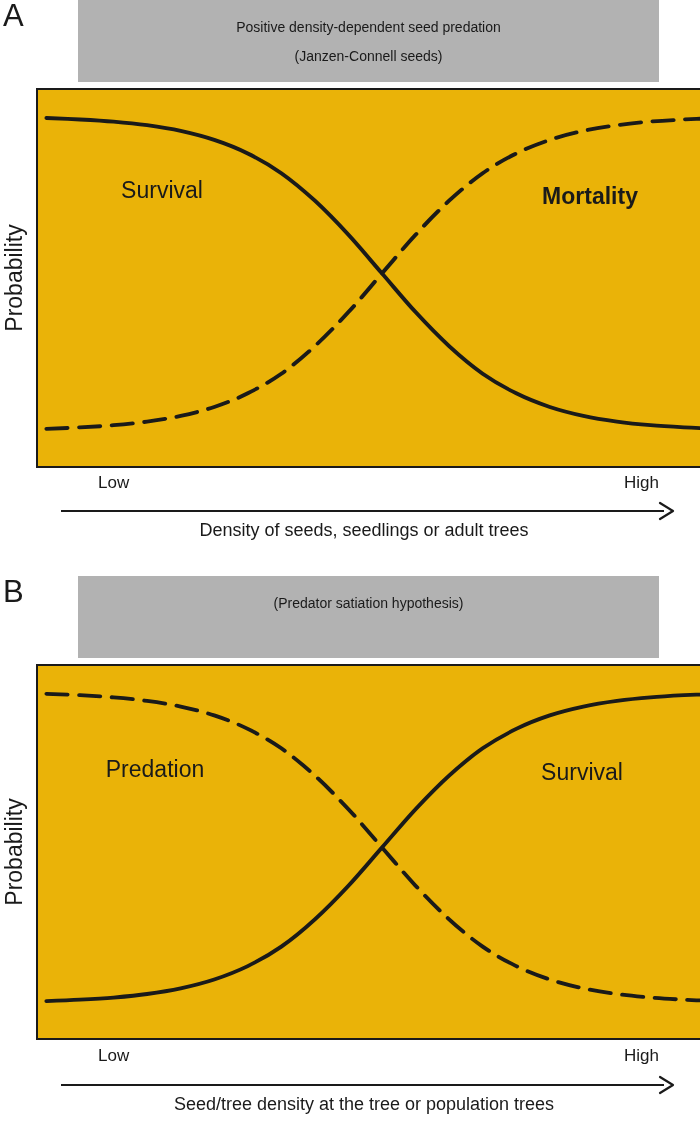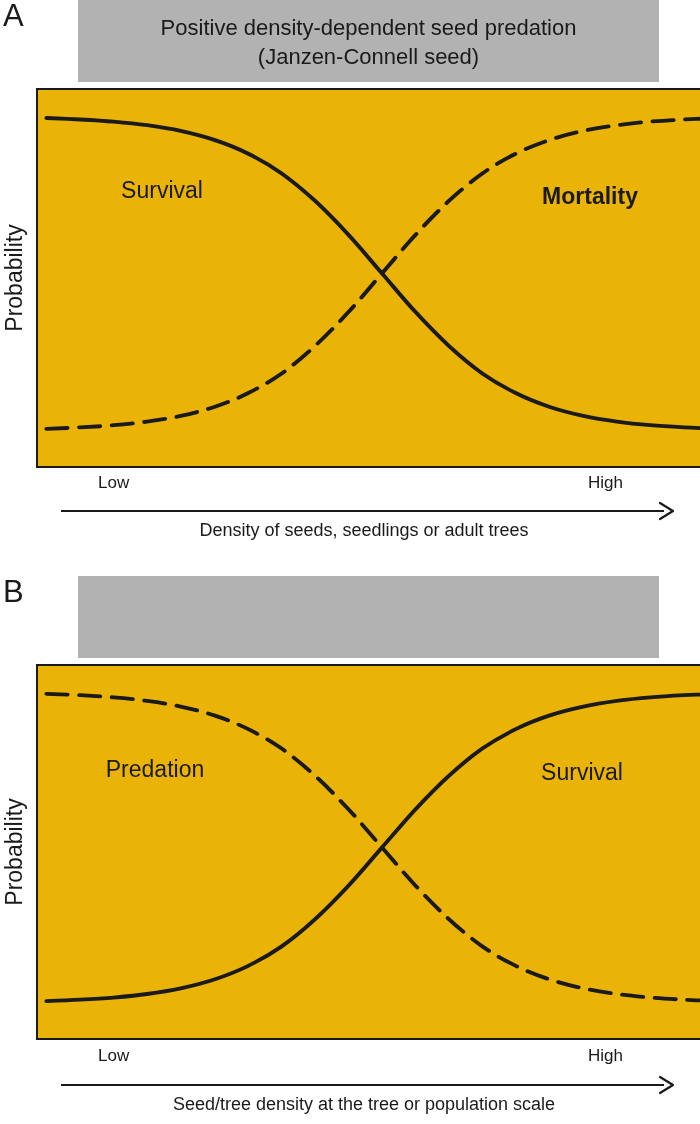--- a/index.html
+++ b/index.html
@@ -37,21 +37,21 @@
     left: 78px;
     top: 0;
     width: 581px;
     height: 82px;
     background: #b2b2b2;
     text-align: center;
     box-sizing: border-box;
     padding-top: 13px;
   }
   .header-title, .header-subtitle {
-    font-size: 22px;
+    font-size: 14px;
     line-height: 29px;
     color: #1a1a1a;
   }
   .plot {
     position: absolute;
     left: 36px;
     top: 88px;
     width: 692px;
     border: 2.5px solid #1a1a1a;
     box-sizing: border-box;
@@ -88,21 +88,21 @@
   .ylabel-a { top: 278px; }
   .ylabel-b { top: 276px; }
 
   .tick {
     position: absolute;
     font-size: 17px;
     line-height: 1.2;
     color: #1a1a1a;
   }
   .tick-low  { left: 98px; }
-  .tick-high { left: 588px; }
+  .tick-high { left: 624px; }
   .ticks-a { top: 473px; }
   .ticks-b { top: 470px; }
 
   .axis-arrow {
     position: absolute;
     left: 60px;
     width: 616px;
     height: 22px;
   }
   .arrow-a { top: 500px; }
@@ -123,21 +123,21 @@
 </head>
 <body>
 
 <div class="figure">
 
   <div class="panel panel-a">
     <div class="panel-letter">A</div>
 
     <div class="header">
       <div class="header-title">Positive density-dependent seed predation</div>
-      <div class="header-subtitle">(Janzen-Connell seed)</div>
+      <div class="header-subtitle">(Janzen-Connell seeds)</div>
     </div>
 
     <div class="plot plot-a">
       <svg class="curves" viewBox="0 0 652 376" preserveAspectRatio="none">
           <path d="M8.0 28.0 C13.3 28.3 29.2 28.9 39.8 29.5 C50.4 30.1 61.0 30.7 71.6 31.6 C82.2 32.6 92.8 33.7 103.4 35.2 C114.0 36.8 124.6 38.5 135.2 40.9 C145.8 43.4 156.4 46.1 167.0 49.9 C177.6 53.6 188.2 57.9 198.8 63.5 C209.4 69.0 220.0 75.3 230.6 83.2 C241.2 91.1 251.8 100.5 262.4 110.7 C273.0 121.0 283.6 132.6 294.2 144.8 C304.8 156.9 315.4 170.5 326.0 183.4 C336.6 196.3 347.2 210.0 357.8 222.1 C368.4 234.2 379.0 245.8 389.6 256.1 C400.2 266.4 410.8 275.8 421.4 283.7 C432.0 291.5 442.6 297.8 453.2 303.3 C463.8 308.9 474.4 313.2 485.0 317.0 C495.6 320.7 506.2 323.5 516.8 325.9 C527.4 328.4 538.0 330.1 548.6 331.6 C559.2 333.2 569.8 334.3 580.4 335.2 C591.0 336.2 601.6 336.8 612.2 337.4 C622.8 338.0 638.7 338.6 644.0 338.8" fill="none" stroke="#1a1a1a" stroke-width="3.8" stroke-linecap="round"></path>
           <path d="M8.0 338.8 C13.3 338.6 29.2 338.0 39.8 337.4 C50.4 336.8 61.0 336.2 71.6 335.2 C82.2 334.3 92.8 333.2 103.4 331.6 C114.0 330.1 124.6 328.4 135.2 325.9 C145.8 323.5 156.4 320.7 167.0 317.0 C177.6 313.2 188.2 308.9 198.8 303.3 C209.4 297.8 220.0 291.5 230.6 283.7 C241.2 275.8 251.8 266.4 262.4 256.1 C273.0 245.8 283.6 234.2 294.2 222.1 C304.8 210.0 315.4 196.3 326.0 183.4 C336.6 170.5 347.2 156.9 357.8 144.8 C368.4 132.6 379.0 121.0 389.6 110.7 C400.2 100.5 410.8 91.1 421.4 83.2 C432.0 75.3 442.6 69.0 453.2 63.5 C463.8 57.9 474.4 53.6 485.0 49.9 C495.6 46.1 506.2 43.4 516.8 40.9 C527.4 38.5 538.0 36.8 548.6 35.2 C559.2 33.7 569.8 32.6 580.4 31.6 C591.0 30.7 601.6 30.1 612.2 29.5 C622.8 28.9 638.7 28.3 644.0 28.0" fill="none" stroke="#1a1a1a" stroke-width="3.8" stroke-linecap="round" stroke-dasharray="20 11"></path>
         </svg>
       <div class="curve-label cl-a-left">Survival</div>
       <div class="curve-label cl-a-right">Mortality</div>
     </div>
@@ -152,20 +152,21 @@
       <path d="M600 3 L613 11 L600 19" fill="none" stroke="#1a1a1a" stroke-width="2.2" stroke-linecap="round" stroke-linejoin="round"></path>
     </svg>
 
     <div class="xlabel xlabel-a">Density of seeds, seedlings or adult trees</div>
   </div>
 
   <div class="panel panel-b">
     <div class="panel-letter">B</div>
 
     <div class="header">
+      <div class="header-subtitle">(Predator satiation hypothesis)</div>
     </div>
 
     <div class="plot plot-b">
       <svg class="curves" viewBox="0 0 652 372" preserveAspectRatio="none">
           <path d="M8.0 27.8 C13.3 28.1 29.2 28.7 39.8 29.2 C50.4 29.8 61.0 30.4 71.6 31.4 C82.2 32.3 92.8 33.4 103.4 34.9 C114.0 36.4 124.6 38.1 135.2 40.6 C145.8 43.0 156.4 45.7 167.0 49.4 C177.6 53.1 188.2 57.4 198.8 62.9 C209.4 68.4 220.0 74.6 230.6 82.3 C241.2 90.1 251.8 99.5 262.4 109.6 C273.0 119.7 283.6 131.3 294.2 143.2 C304.8 155.2 315.4 168.7 326.0 181.5 C336.6 194.2 347.2 207.7 357.8 219.7 C368.4 231.7 379.0 243.2 389.6 253.3 C400.2 263.5 410.8 272.8 421.4 280.6 C432.0 288.4 442.6 294.6 453.2 300.1 C463.8 305.5 474.4 309.8 485.0 313.5 C495.6 317.2 506.2 319.9 516.8 322.4 C527.4 324.8 538.0 326.5 548.6 328.0 C559.2 329.6 569.8 330.6 580.4 331.6 C591.0 332.5 601.6 333.1 612.2 333.7 C622.8 334.3 638.7 334.9 644.0 335.1" fill="none" stroke="#1a1a1a" stroke-width="3.8" stroke-linecap="round" stroke-dasharray="20 11"></path>
           <path d="M8.0 335.1 C13.3 334.9 29.2 334.3 39.8 333.7 C50.4 333.1 61.0 332.5 71.6 331.6 C82.2 330.6 92.8 329.6 103.4 328.0 C114.0 326.5 124.6 324.8 135.2 322.4 C145.8 319.9 156.4 317.2 167.0 313.5 C177.6 309.8 188.2 305.5 198.8 300.1 C209.4 294.6 220.0 288.4 230.6 280.6 C241.2 272.8 251.8 263.5 262.4 253.3 C273.0 243.2 283.6 231.7 294.2 219.7 C304.8 207.7 315.4 194.2 326.0 181.5 C336.6 168.7 347.2 155.2 357.8 143.2 C368.4 131.3 379.0 119.7 389.6 109.6 C400.2 99.5 410.8 90.1 421.4 82.3 C432.0 74.6 442.6 68.4 453.2 62.9 C463.8 57.4 474.4 53.1 485.0 49.4 C495.6 45.7 506.2 43.0 516.8 40.6 C527.4 38.1 538.0 36.4 548.6 34.9 C559.2 33.4 569.8 32.3 580.4 31.4 C591.0 30.4 601.6 29.8 612.2 29.2 C622.8 28.7 638.7 28.1 644.0 27.8" fill="none" stroke="#1a1a1a" stroke-width="3.8" stroke-linecap="round"></path>
         </svg>
       <div class="curve-label cl-b-left">Predation</div>
       <div class="curve-label cl-b-right">Survival</div>
     </div>
@@ -173,16 +174,16 @@
     <div class="ylabel ylabel-b">Probability</div>
 
     <div class="tick tick-low ticks-b">Low</div>
     <div class="tick tick-high ticks-b">High</div>
 
     <svg class="axis-arrow arrow-b" viewBox="0 0 616 22">
       <line x1="1" y1="11" x2="604" y2="11" stroke="#1a1a1a" stroke-width="2.2"></line>
       <path d="M600 3 L613 11 L600 19" fill="none" stroke="#1a1a1a" stroke-width="2.2" stroke-linecap="round" stroke-linejoin="round"></path>
     </svg>
 
-    <div class="xlabel xlabel-b">Seed/tree density at the tree or population scale</div>
+    <div class="xlabel xlabel-b">Seed/tree density at the tree or population trees</div>
   </div>
 
 </div>
 
 </body></html>

